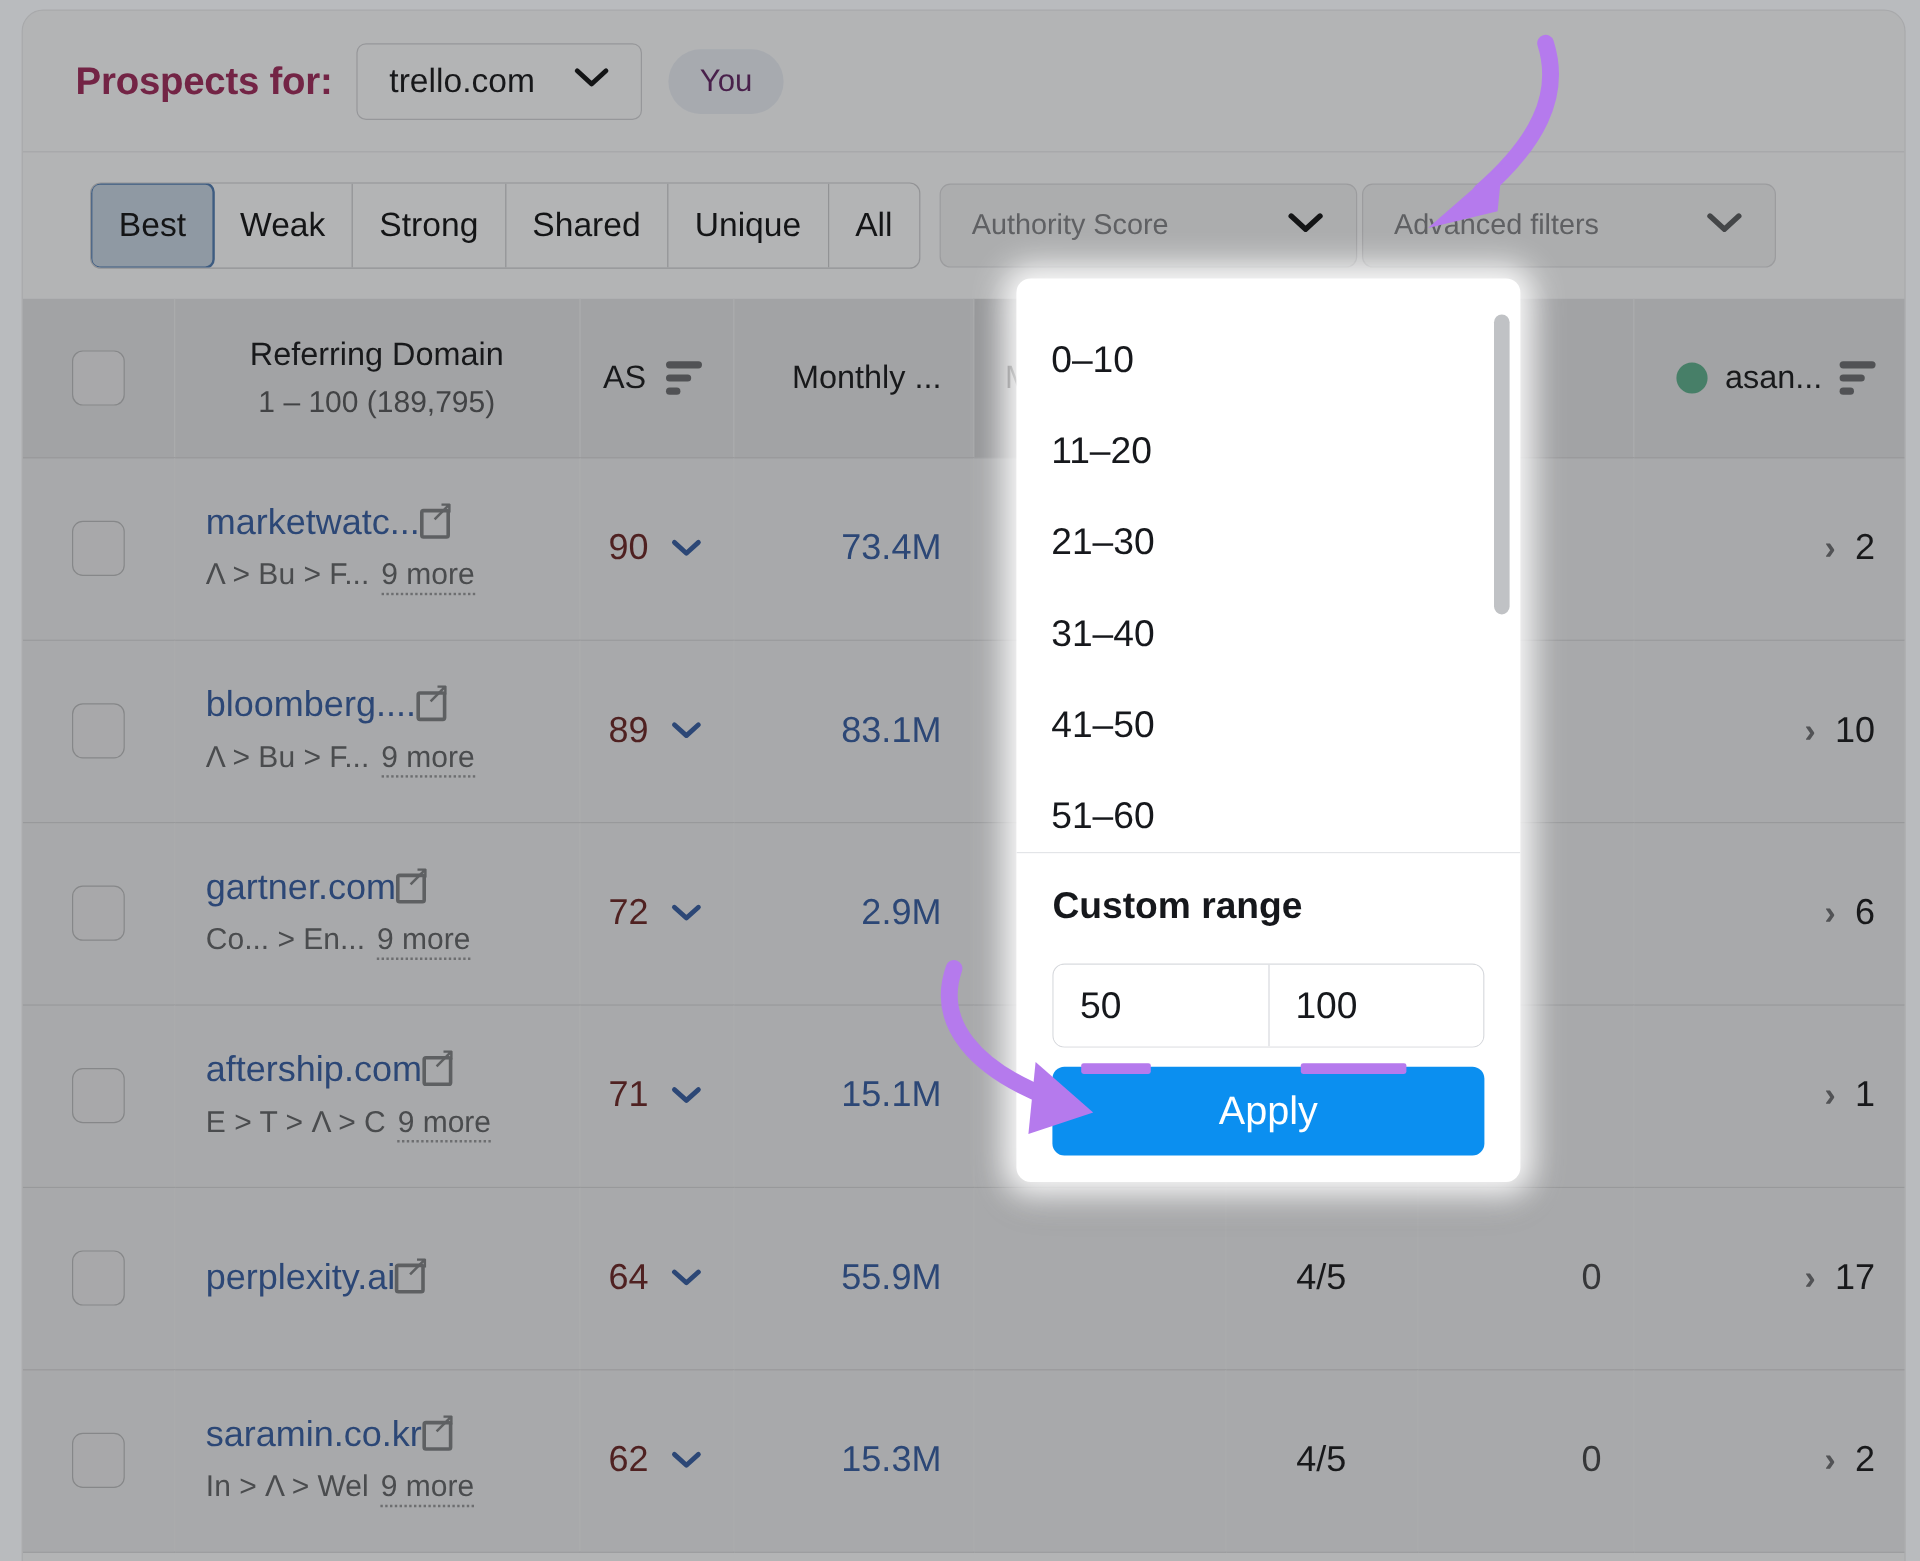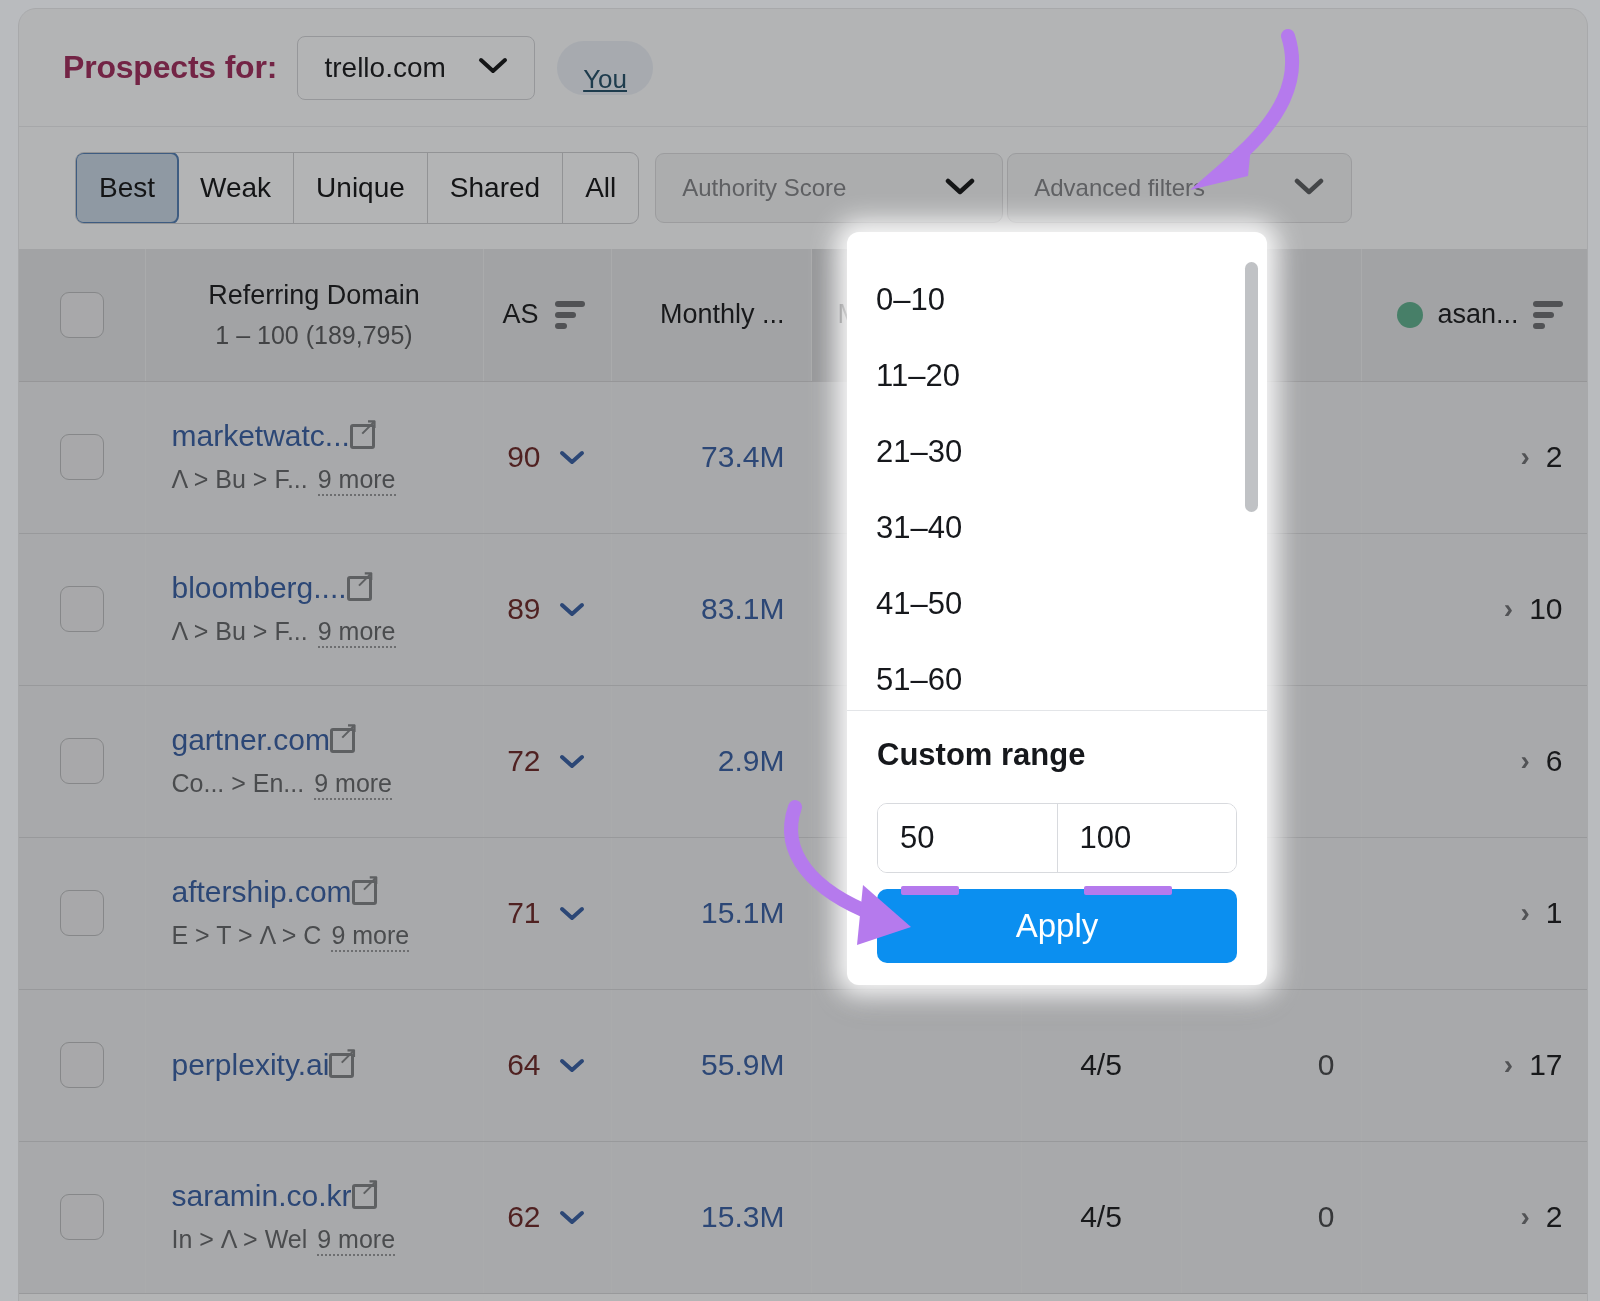--- a/index.html
+++ b/index.html
@@ -60,24 +60,23 @@
     background: transparent;
   }
   .domain-select .txt { font-size: 28px; color: #1a1c20; }
   .you-badge {
     margin-left: 22px;
     height: 54px;
     padding: 0 26px;
     border-radius: 27px;
     background: #bfc6d1;
     display: flex;
-    align-items: flex-end;
+    align-items: center;
     font-size: 26px;
-    color: #0c4a6e;
-    text-decoration: underline;
+    color: #701a75;
   }
 
   
   .filterbar {
     height: 122px;
     display: flex;
     align-items: center;
     padding-left: 56px;
     gap: 0;
   }
@@ -309,24 +308,27 @@
     <div class="filterbar">
 
       <div class="seg-group">
         <div class="seg active">
           <span>Best</span>
         </div>
         <div class="seg">
           <span>Weak</span>
         </div>
         <div class="seg">
-          <span>Unique</span>
+          <span>Strong</span>
         </div>
         <div class="seg">
           <span>Shared</span>
+        </div>
+        <div class="seg">
+          <span>Unique</span>
         </div>
         <div class="seg">
           <span>All</span>
         </div>
       </div>
 
       <div class="pill-filter" id="authority-filter">
         <span>Authority Score</span>
         <span class="chev">
           <svg width="32" height="18" viewBox="0 0 32 18">

